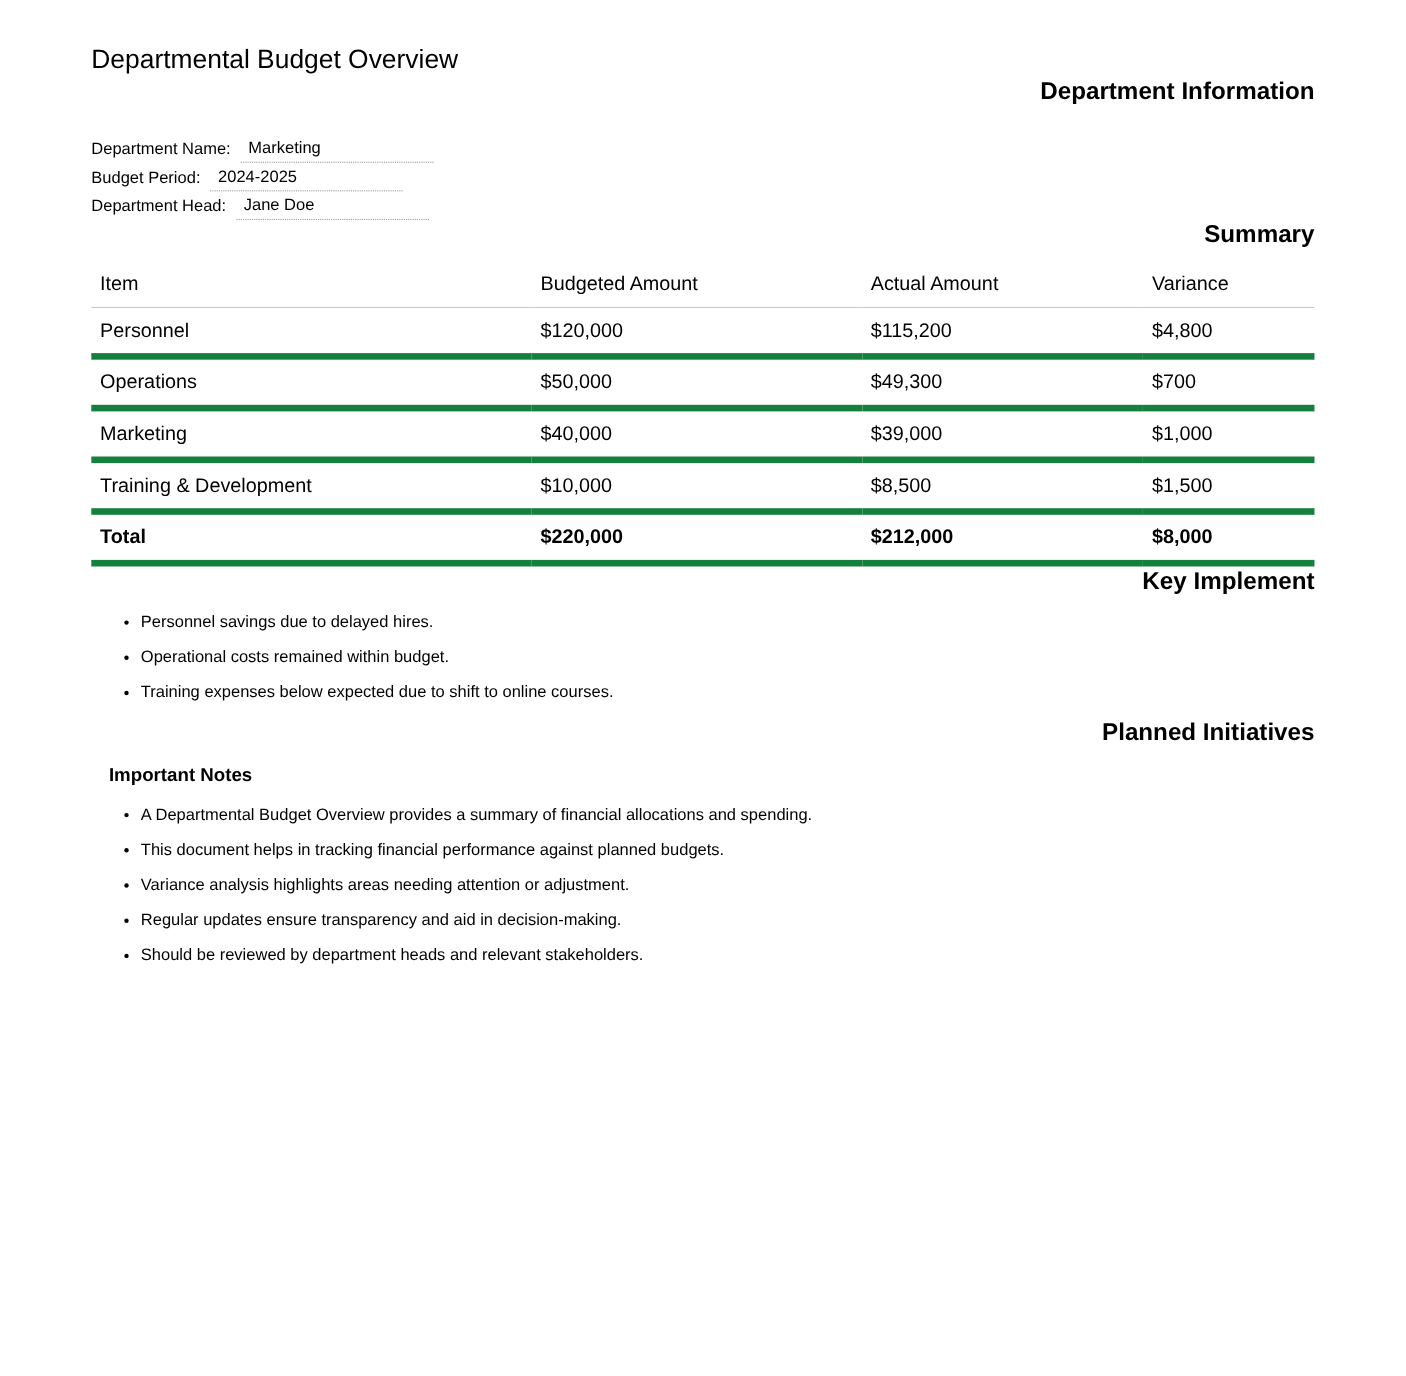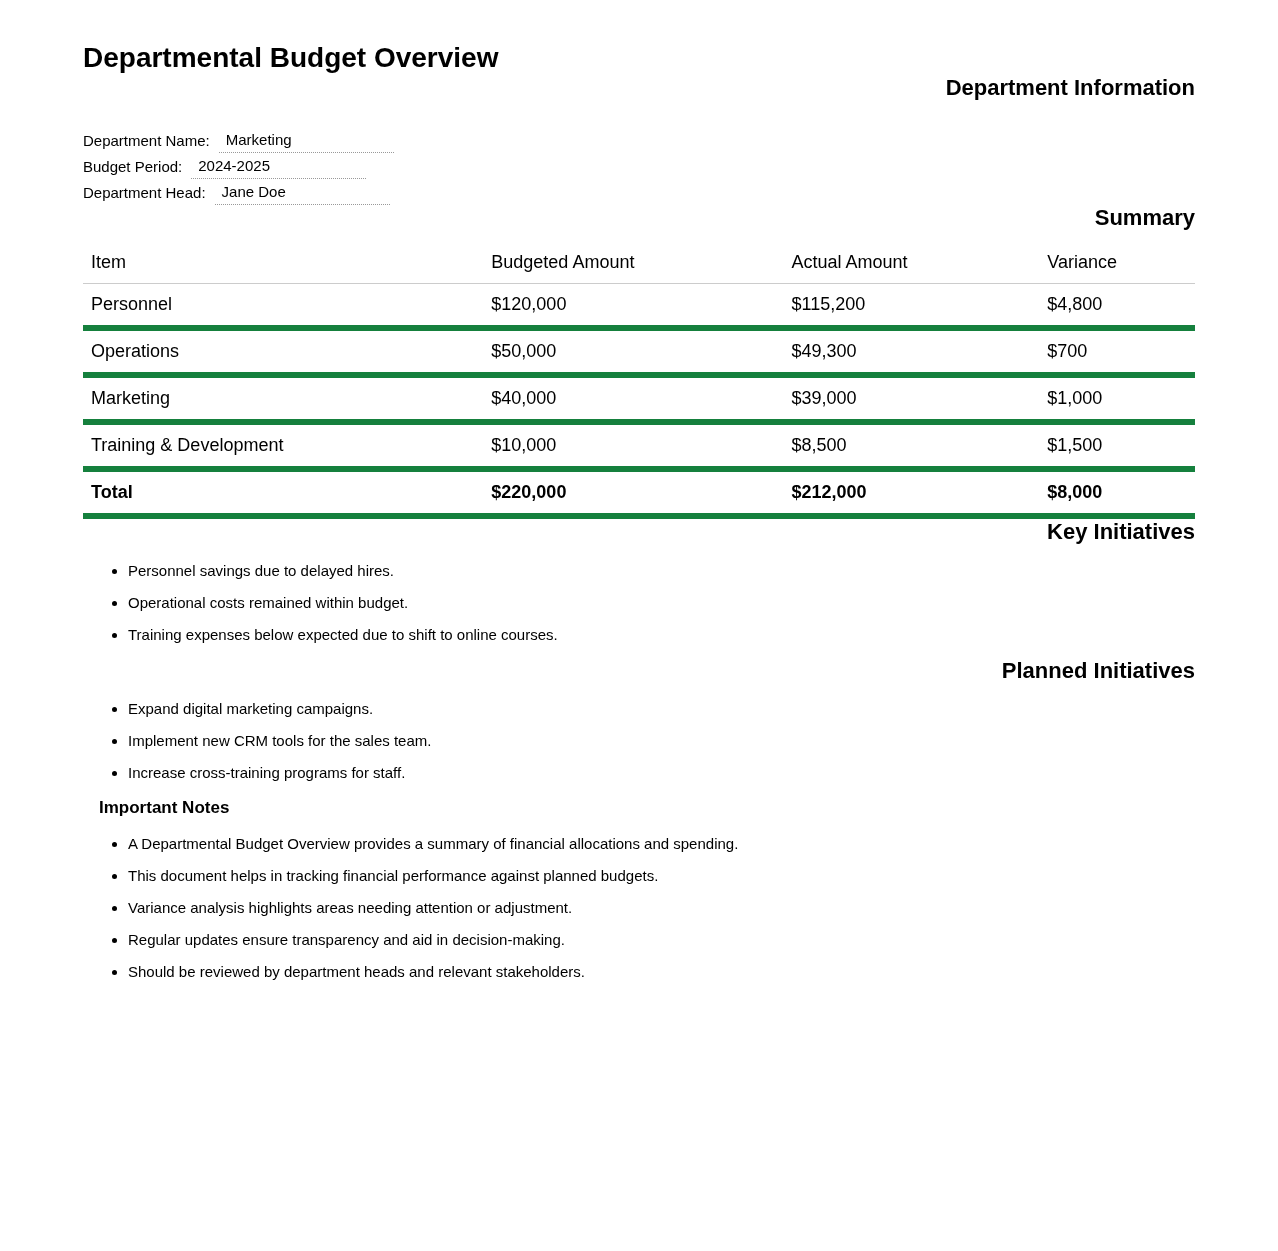--- a/index.html
+++ b/index.html
@@ -12,24 +12,24 @@
     width: 1278px;
     min-height: 1251px;
     font-family: "Liberation Sans", sans-serif;
     color: #000000;
   }
   .page {
     padding: 41px 83px 60px 83px;
   }
 
   h1.doc-title {
-    font-size: 28px;
+    font-size: 24px;
     line-height: 1.2;
     margin: 0;
-    font-weight: bold;
+    font-weight: normal;
   }
   h2.section-heading {
     font-size: 22px;
     line-height: 1.2;
     margin: 0;
     font-weight: bold;
     text-align: right;
   }
   h3.subsection-heading {
     font-size: 17px;
@@ -170,35 +170,30 @@
       </tr>
       <tr class="total-row">
         <td>Total</td>
         <td>$220,000</td>
         <td>$212,000</td>
         <td>$8,000</td>
       </tr>
     </tbody>
   </table>
 
-  <h2 class="section-heading mt-key">Key Initiatives</h2>
+  <h2 class="section-heading mt-key">Key Implement</h2>
 
   <ul class="bullet-list">
     <li>Personnel savings due to delayed hires.</li>
     <li>Operational costs remained within budget.</li>
     <li>Training expenses below expected due to shift to online courses.</li>
   </ul>
 
   <h2 class="section-heading mt-plan">Planned Initiatives</h2>
 
-  <ul class="bullet-list">
-    <li>Expand digital marketing campaigns.</li>
-    <li>Implement new CRM tools for the sales team.</li>
-    <li>Increase cross-training programs for staff.</li>
-  </ul>
 
   <h3 class="subsection-heading mt-notes">Important Notes</h3>
 
   <ul class="bullet-list">
     <li>A Departmental Budget Overview provides a summary of financial allocations and spending.</li>
     <li>This document helps in tracking financial performance against planned budgets.</li>
     <li>Variance analysis highlights areas needing attention or adjustment.</li>
     <li>Regular updates ensure transparency and aid in decision-making.</li>
     <li>Should be reviewed by department heads and relevant stakeholders.</li>
   </ul>

